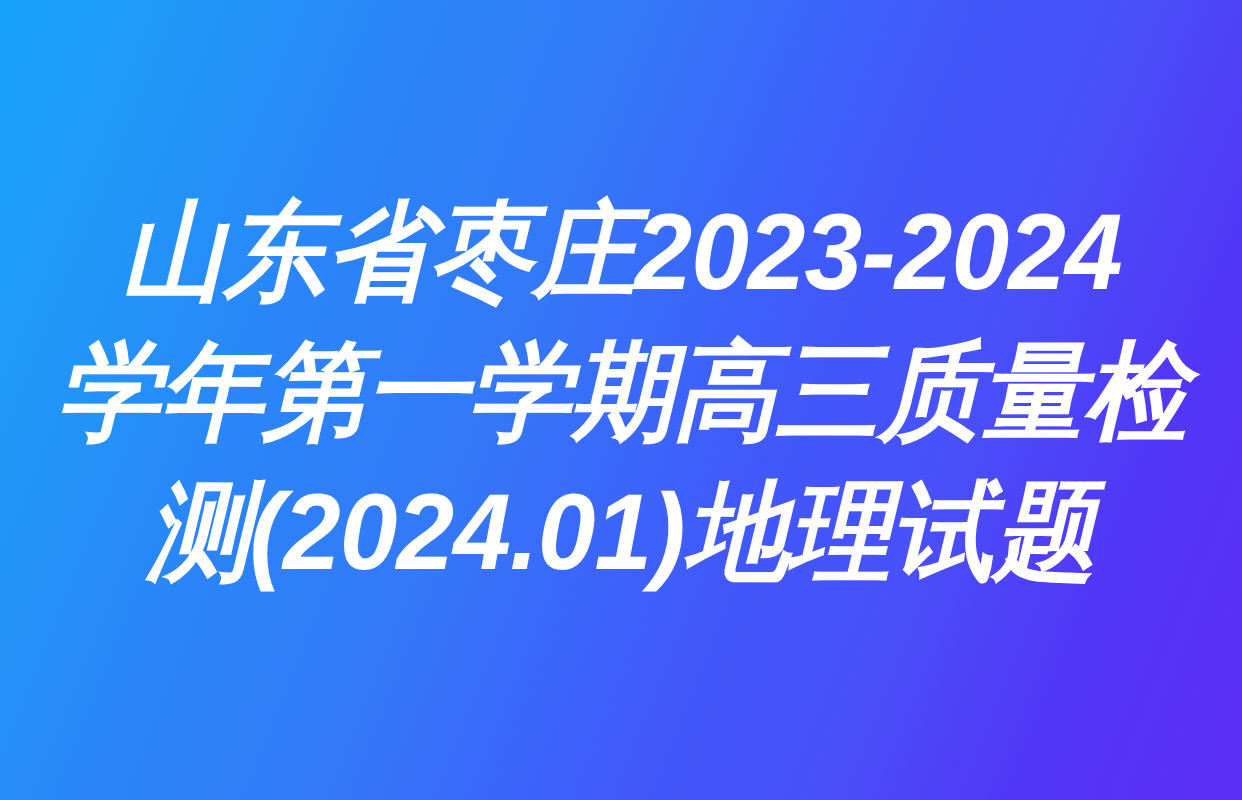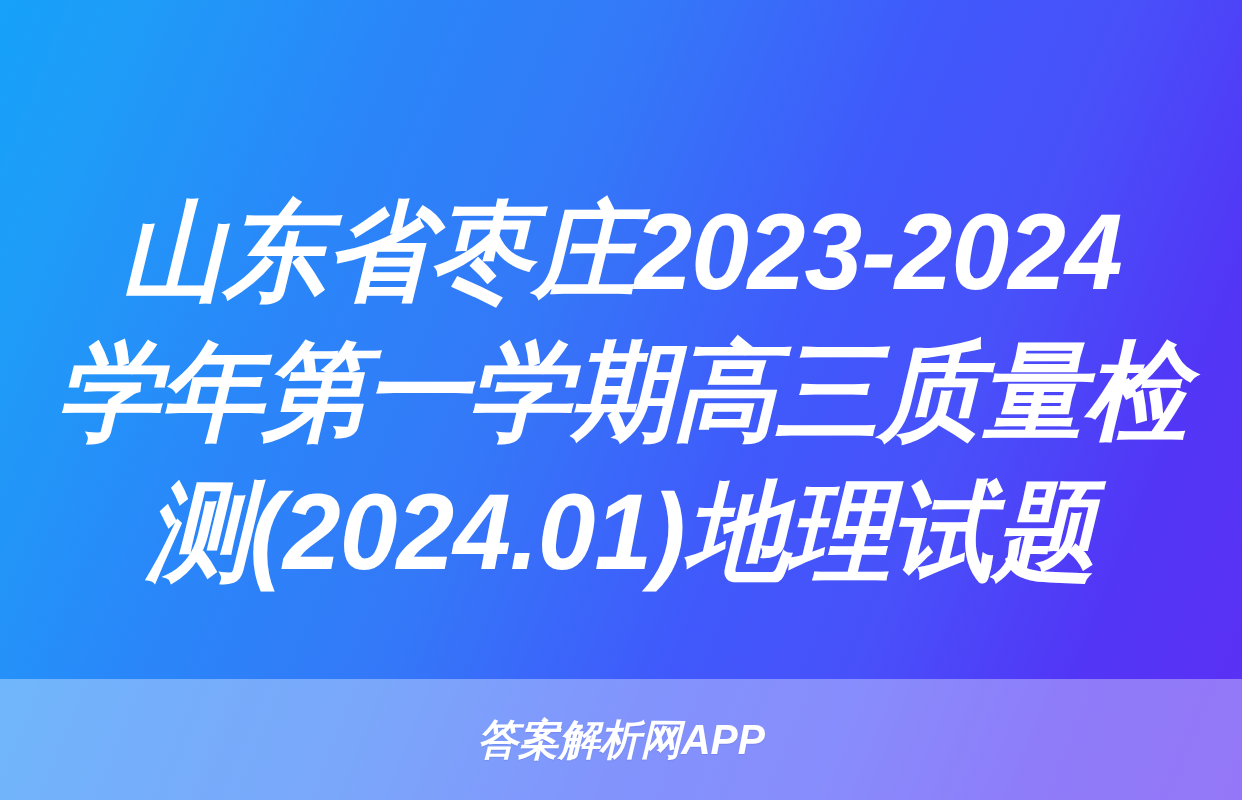--- a/index.html
+++ b/index.html
@@ -83,17 +83,14 @@
 <body>
 
 <div class="poster">
 
   <div class="headline">
     <div class="headline-line">山东省枣庄2023-2024</div>
     <div class="headline-line">学年第一学期高三质量检</div>
     <div class="headline-line">测(2024.01)地理试题</div>
   </div>
 
-  <div class="footer-band">
-    <div class="footer-brand">答案解析网APP</div>
-  </div>
 
 </div>
 
 </body></html>

